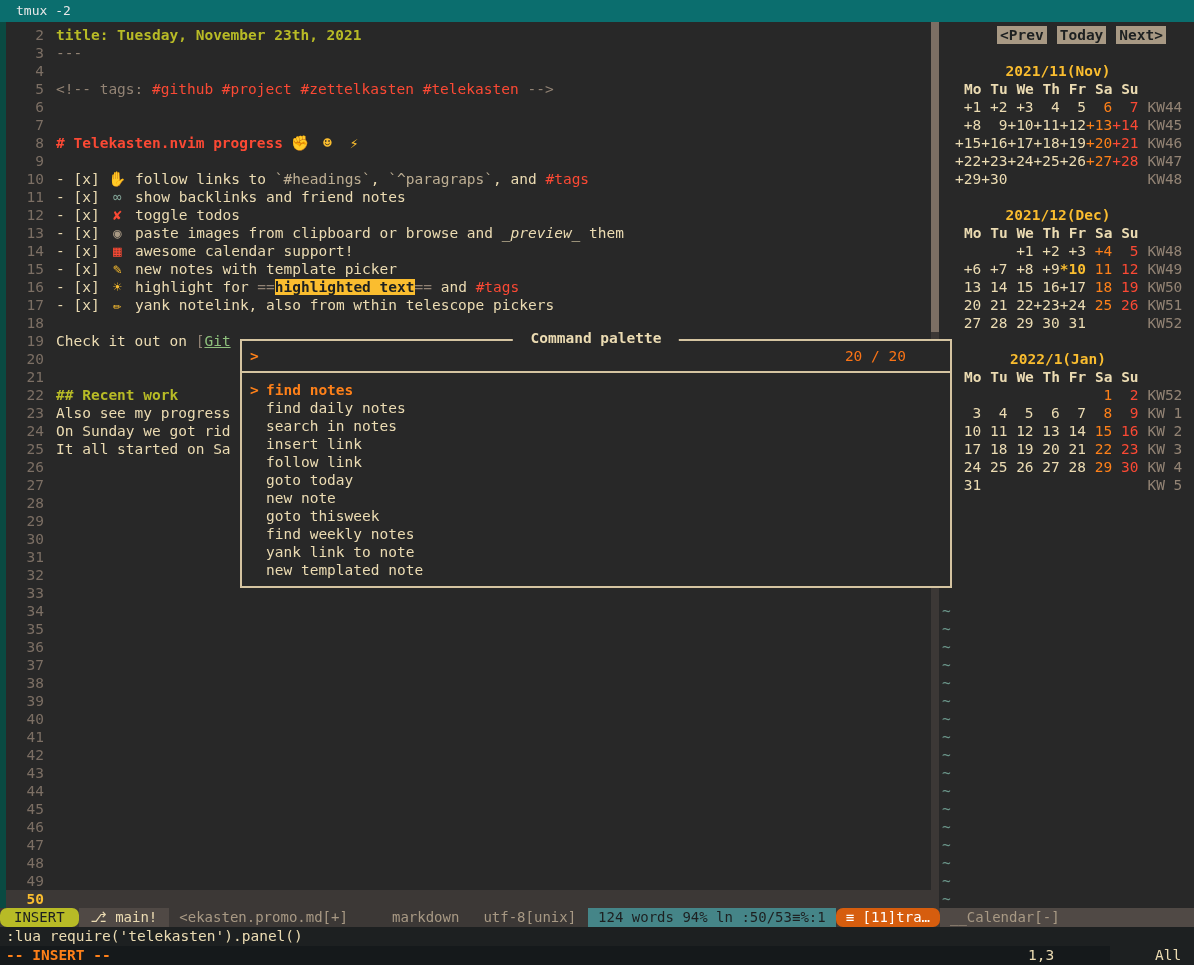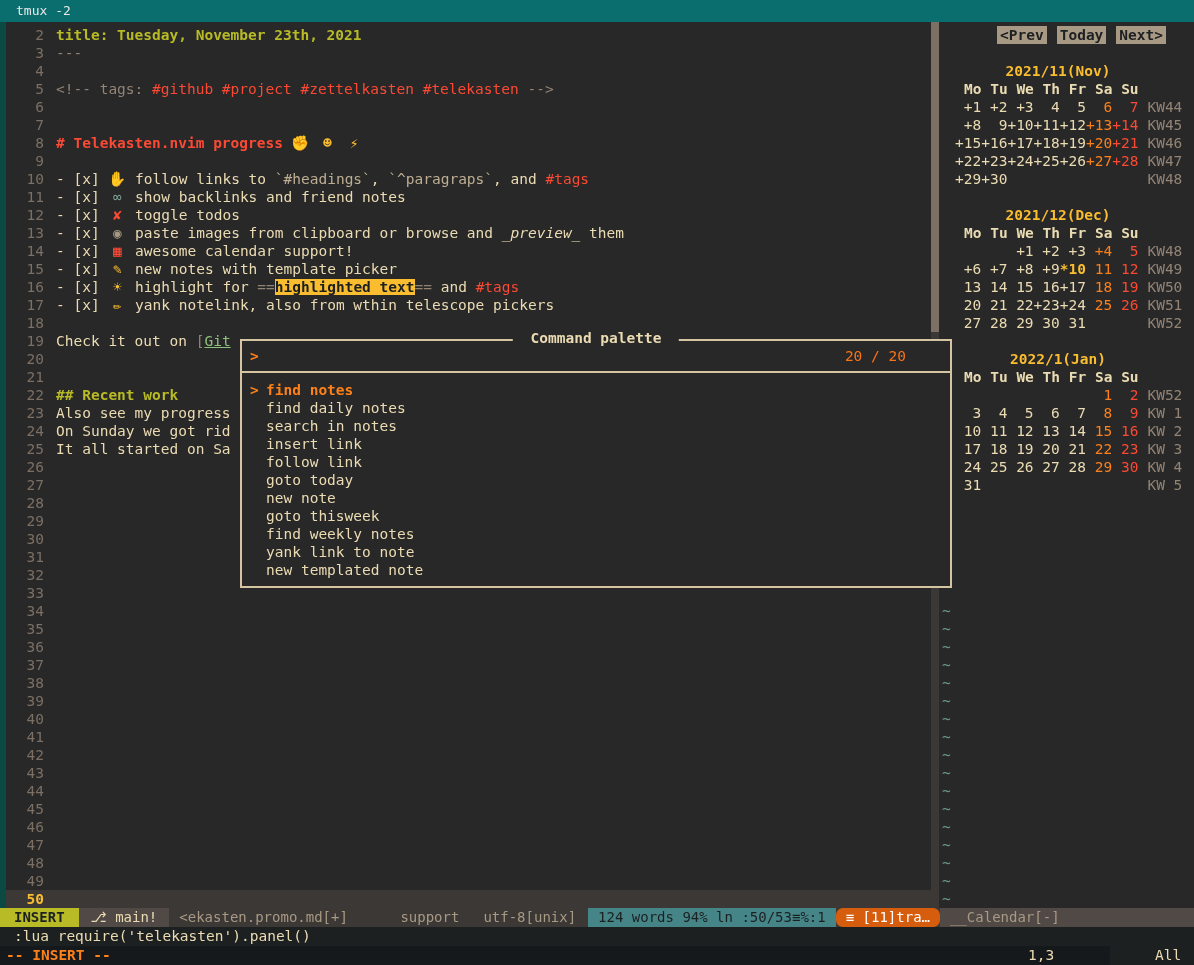--- a/index.html
+++ b/index.html
@@ -46,32 +46,32 @@
   .prompt-row{height:30px;display:flex;align-items:center;border-bottom:2px solid #d5c4a1;padding:0 8px;}
   .prompt-marker{color:#fe8019;font-weight:bold;}
   .prompt-count{margin-left:auto;margin-right:36px;color:#f97316;text-align:right;}
   .palette-items{padding:8px 0 7px 0;}
   .pitem{height:18px;line-height:18px;padding-left:24px;color:#ebdbb2;white-space:pre;position:relative;}
   .pitem.sel{color:#fe8019;font-weight:bold;}
   .pitem .marker{position:absolute;left:8px;color:#fe8019;font-weight:bold;}
   
   .statusline{position:absolute;left:0;top:908px;width:1194px;height:19px;display:flex;
               font-size:14px;line-height:19px;background:#3c3836;}
-  .sl-mode{background:#b8bb26;color:#1d2021;font-weight:bold;padding:0 14px;}
+  .sl-mode{background:#b8bb26;color:#1d2021;font-weight:normal;padding:0 14px;border-radius:7px;}
   .sl-branch{background:#504945;color:#ebdbb2;padding:0 12px;white-space:pre;}
   .sl-file{background:#3c3836;color:#a89984;padding:0 10px;white-space:pre;}
   .sl-spacer{flex:1;background:#3c3836;}
   .sl-ft{background:#3c3836;color:#a89984;padding:0 12px;}
   .sl-enc{background:#3c3836;color:#a89984;padding:0 12px;}
   .sl-stats{background:#458588;color:#1d2021;padding:0 10px;white-space:pre;}
   .sl-buf{background:#d65d0e;color:#ffffff;padding:0 10px;white-space:pre;border-radius:7px;}
   .sl-cal{width:254px;box-sizing:border-box;background:#504945;color:#a89984;padding-left:10px;white-space:pre;}
   
   .cmdline{position:absolute;left:0;top:927px;width:1194px;height:19px;line-height:19px;
-           background:#1d2021;color:#ebdbb2;padding-left:14px;box-sizing:border-box;white-space:pre;}
+           background:#1d2021;color:#ebdbb2;padding-left:6px;box-sizing:border-box;white-space:pre;}
   .ruler{position:absolute;left:0;top:946px;width:1110px;height:19px;line-height:19px;background:#15191b;}
   .ruler-mode{position:absolute;left:6px;color:#fe8019;font-weight:bold;}
   .ruler-pos{position:absolute;left:1028px;color:#ebdbb2;}
   .ruler-scroll{position:absolute;left:1155px;color:#ebdbb2;}
 </style>
 </head>
 <body>
 
 <div id="screen">
 
@@ -216,21 +216,21 @@
         <div class="pitem"><span>yank link to note</span></div>
         <div class="pitem"><span>new templated note</span></div>
       </div>
   </div>
 
   <div class="statusline">
     <span class="sl-mode">INSERT</span>
     <span class="sl-branch"><span>⎇</span> <span>main!</span></span>
     <span class="sl-file">&lt;ekasten.promo.md[+]</span>
     <span class="sl-spacer"></span>
-    <span class="sl-ft">support</span>
+    <span class="sl-ft">markdown</span>
     <span class="sl-enc">utf-8[unix]</span>
     <span class="sl-stats">124 words 94% ln :50/53≡%:1</span>
     <span class="sl-buf"><span>≡</span> <span>[11]tra…</span></span>
     <span class="sl-cal">__Calendar[-]</span>
   </div>
 
   <div class="cmdline">:lua require('telekasten').panel()</div>
 
   <div class="ruler">
     <span class="ruler-mode">-- INSERT --</span>

